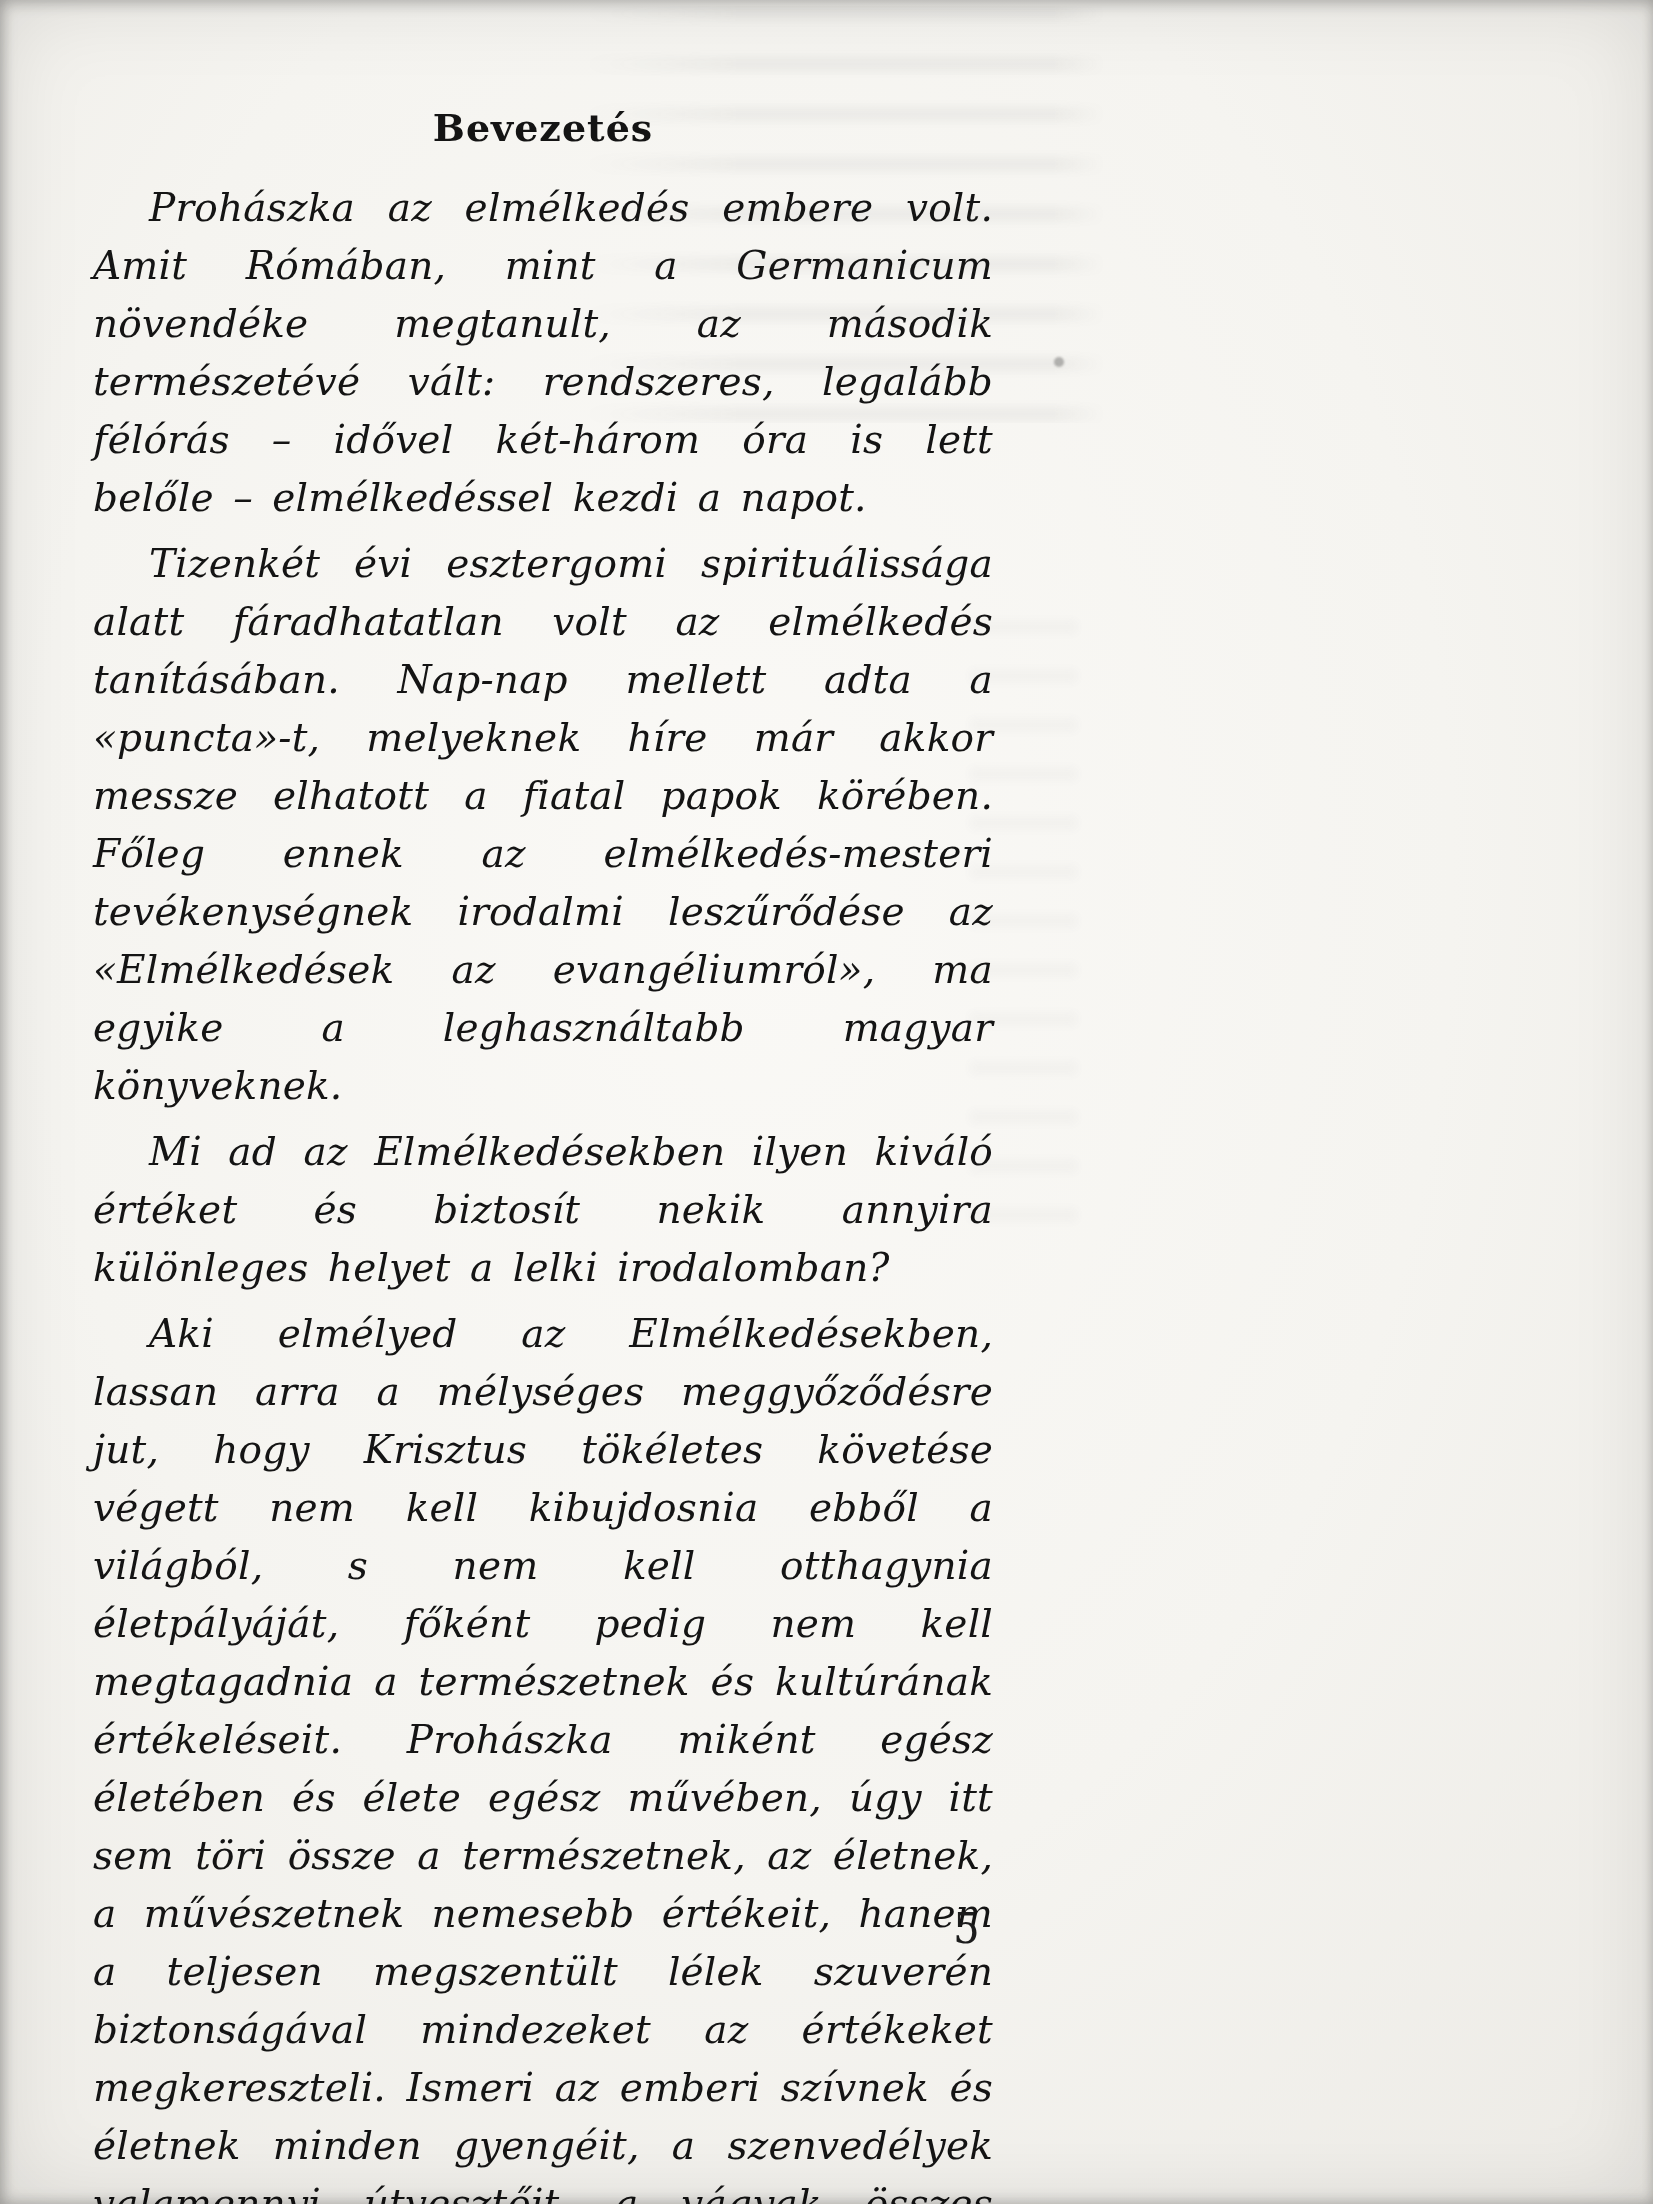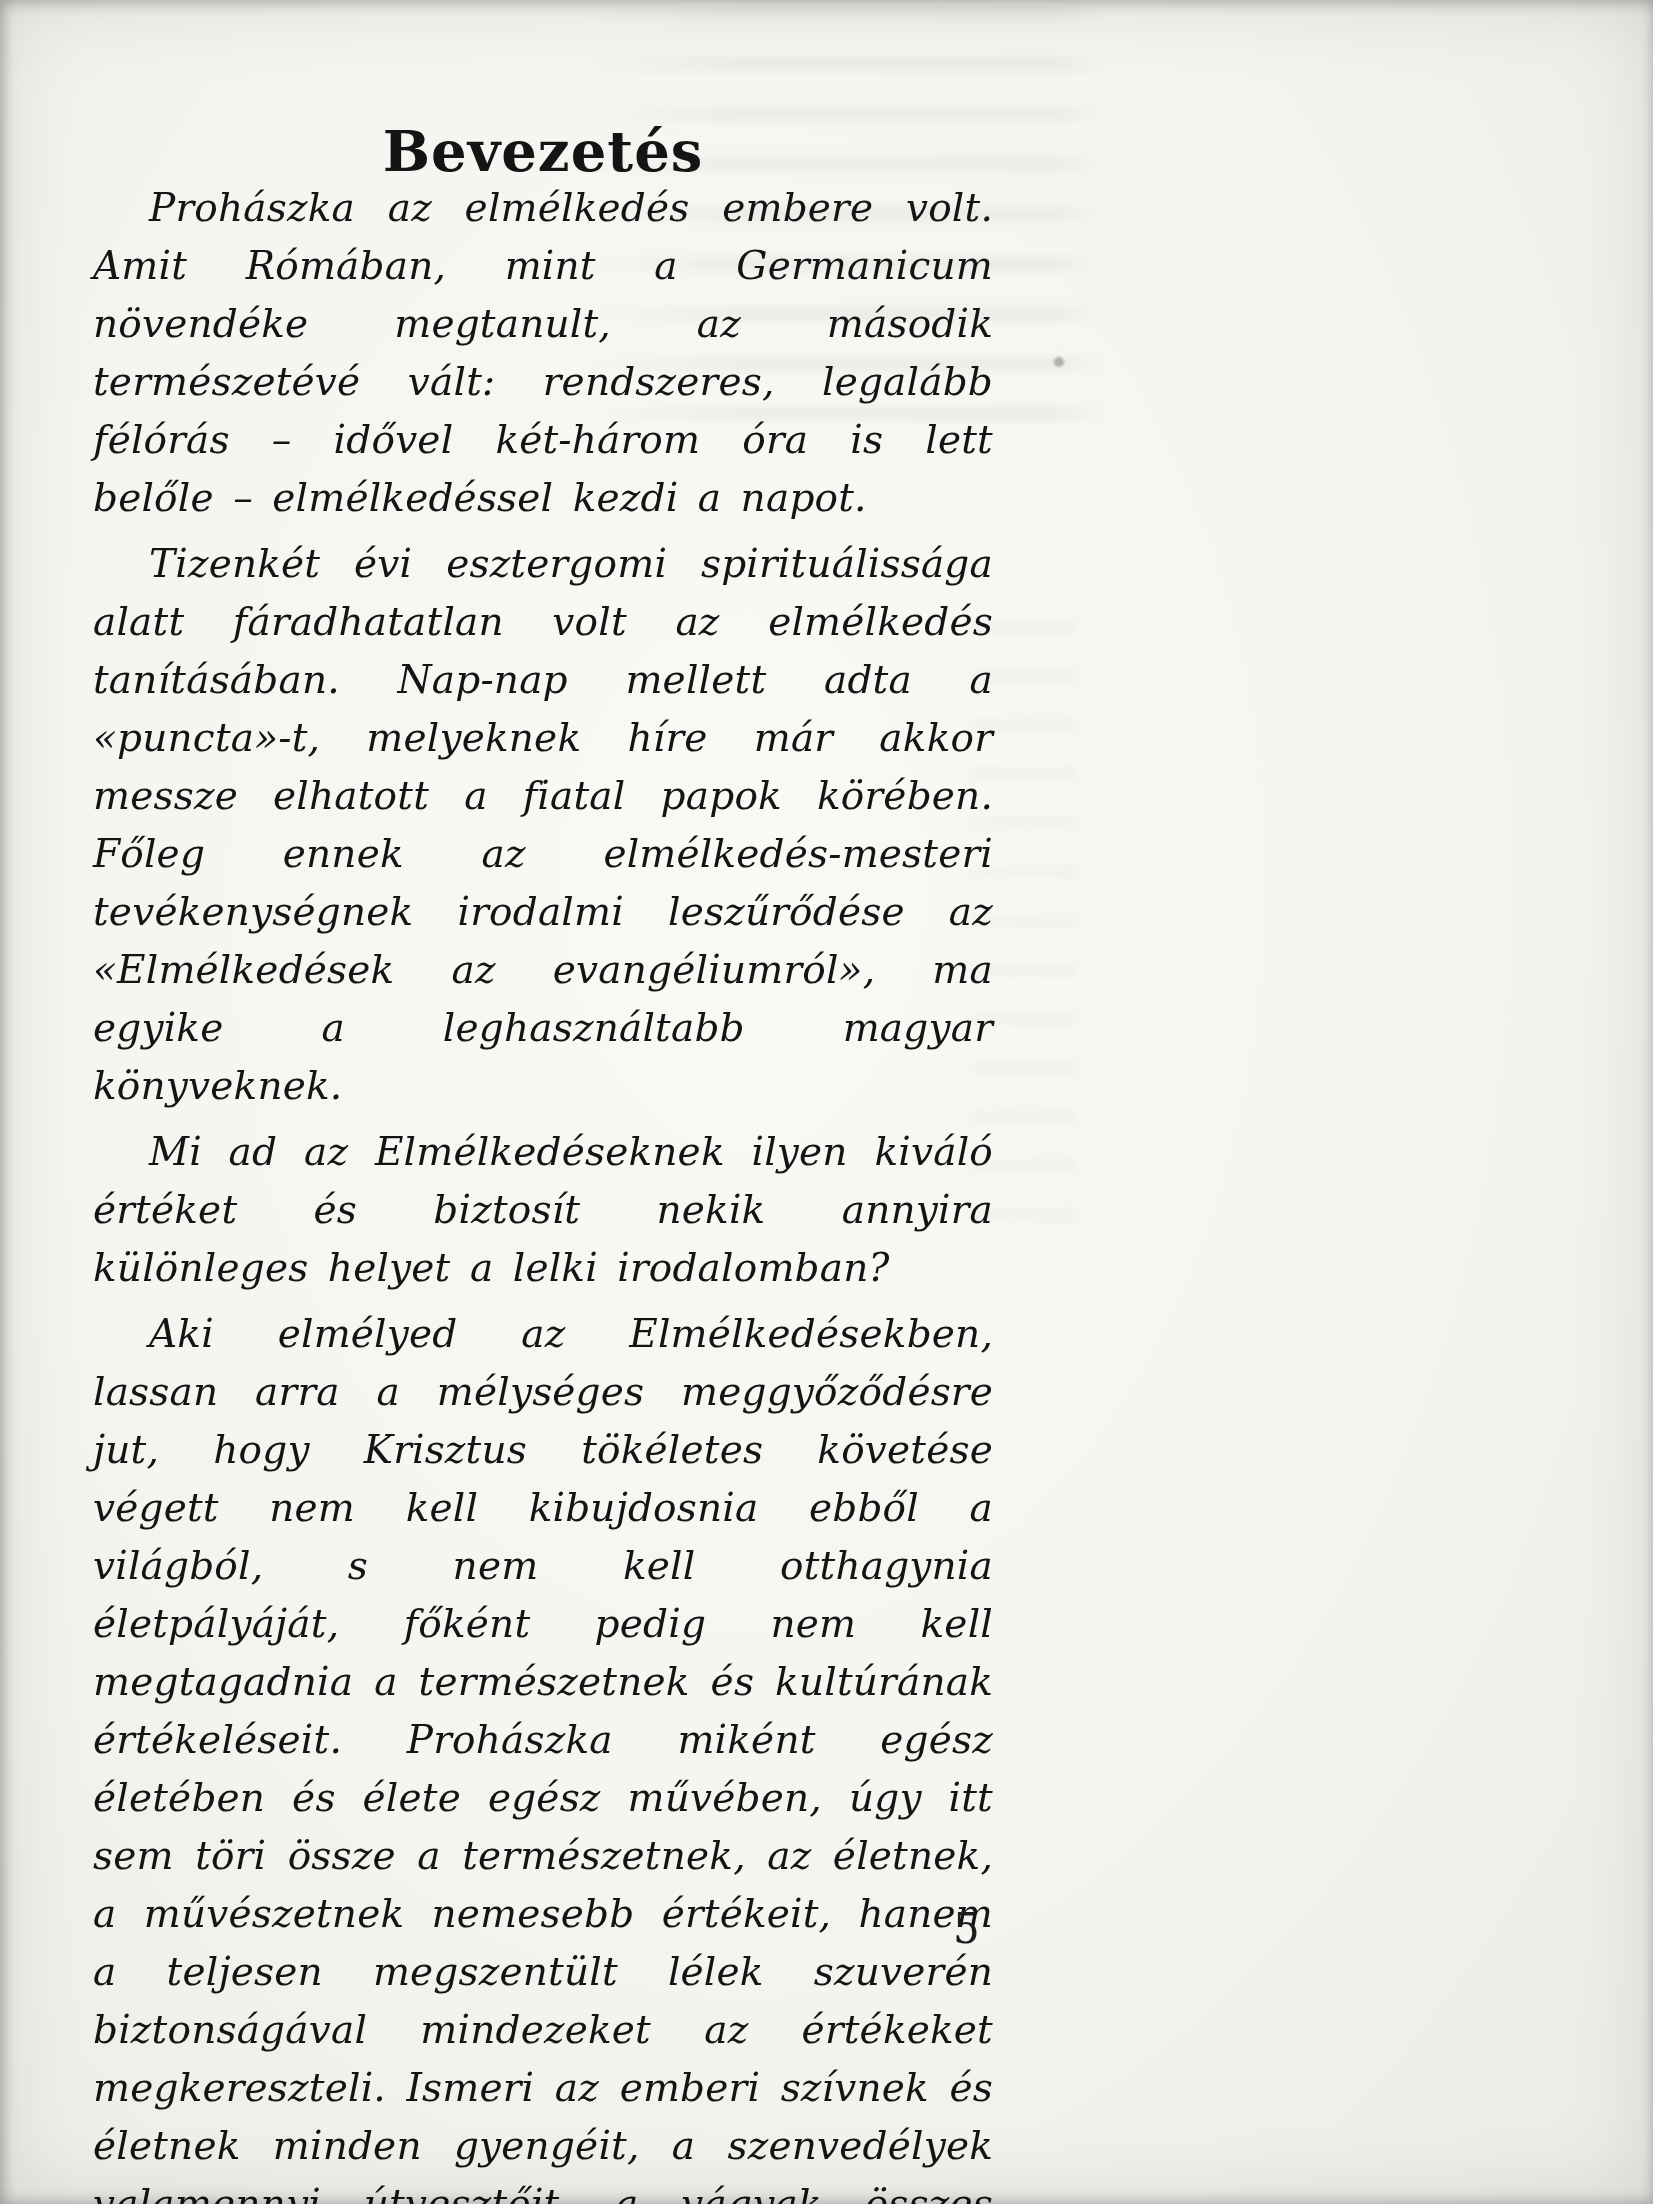--- a/index.html
+++ b/index.html
@@ -30,21 +30,21 @@
       inset 5.8px 0 13.6px rgba(0,0,0,0.10),
       inset 0 -5.8px 13.6px rgba(0,0,0,0.12);
   }
 
   .page-title {
     position: absolute;
     top: 80px;
     left: 85px;
     width: 916px;
     text-align: center;
-    font-size: 56px;
+    font-size: 38px;
     font-weight: bold;
     letter-spacing: 1px;
     font-style: normal;
   }
 
   .text-column {
     position: absolute;
     top: 171px;
     left: 85px;
     width: 916px;
@@ -124,21 +124,21 @@
 
   <div class="ghost-a"></div>
   <div class="ghost-b"></div>
   <div class="speck"></div>
 
   <h1 class="page-title">Bevezetés</h1>
 
   <div class="text-column">
     <p>Prohászka az elmélkedés embere volt. Amit Rómában, mint a Germanicum növendéke megtanult, az második természetévé vált: rendszeres, legalább félórás – idővel két-három óra is lett belőle – elmélkedéssel kezdi a napot.</p>
     <p>Tizenkét évi esztergomi spirituálissága alatt fáradhatatlan volt az elmélkedés tanításában. Nap-nap mellett adta a «puncta»-t, melyeknek híre már akkor messze elhatott a fiatal papok körében. Főleg ennek az elmélkedés-mesteri tevékenységnek irodalmi leszűrődése az «Elmélkedések az evangéliumról», ma egyike a leghasználtabb magyar könyveknek.</p>
-    <p>Mi ad az Elmélkedéseknek ilyen kiváló értéket és biztosít nekik annyira különleges helyet a lelki irodalomban?</p>
+    <p>Mi ad az Elmélkedésekben ilyen kiváló értéket és biztosít nekik annyira különleges helyet a lelki irodalomban?</p>
     <p>Aki elmélyed az Elmélkedésekben, lassan arra a mélységes meggyőződésre jut, hogy Krisztus tökéletes követése végett nem kell kibujdosnia ebből a világból, s nem kell otthagynia életpályáját, főként pedig nem kell megtagadnia a természetnek és kultúrának értékeléseit. Prohászka miként egész életében és élete egész művében, úgy itt sem töri össze a természetnek, az életnek, a művészetnek nemesebb értékeit, hanem a teljesen megszentült lélek szuverén biztonságával mindezeket az értékeket megkereszteli. Ismeri az emberi szívnek és életnek minden gyengéit, a szenvedélyek valamennyi útvesztőit, a vágyak összes szirtjeit, a modern életnek minden lapos-</p>
   </div>
 
   <div class="page-number">5</div>
 
   <div class="vignette"></div>
 
 </div>
 
 

